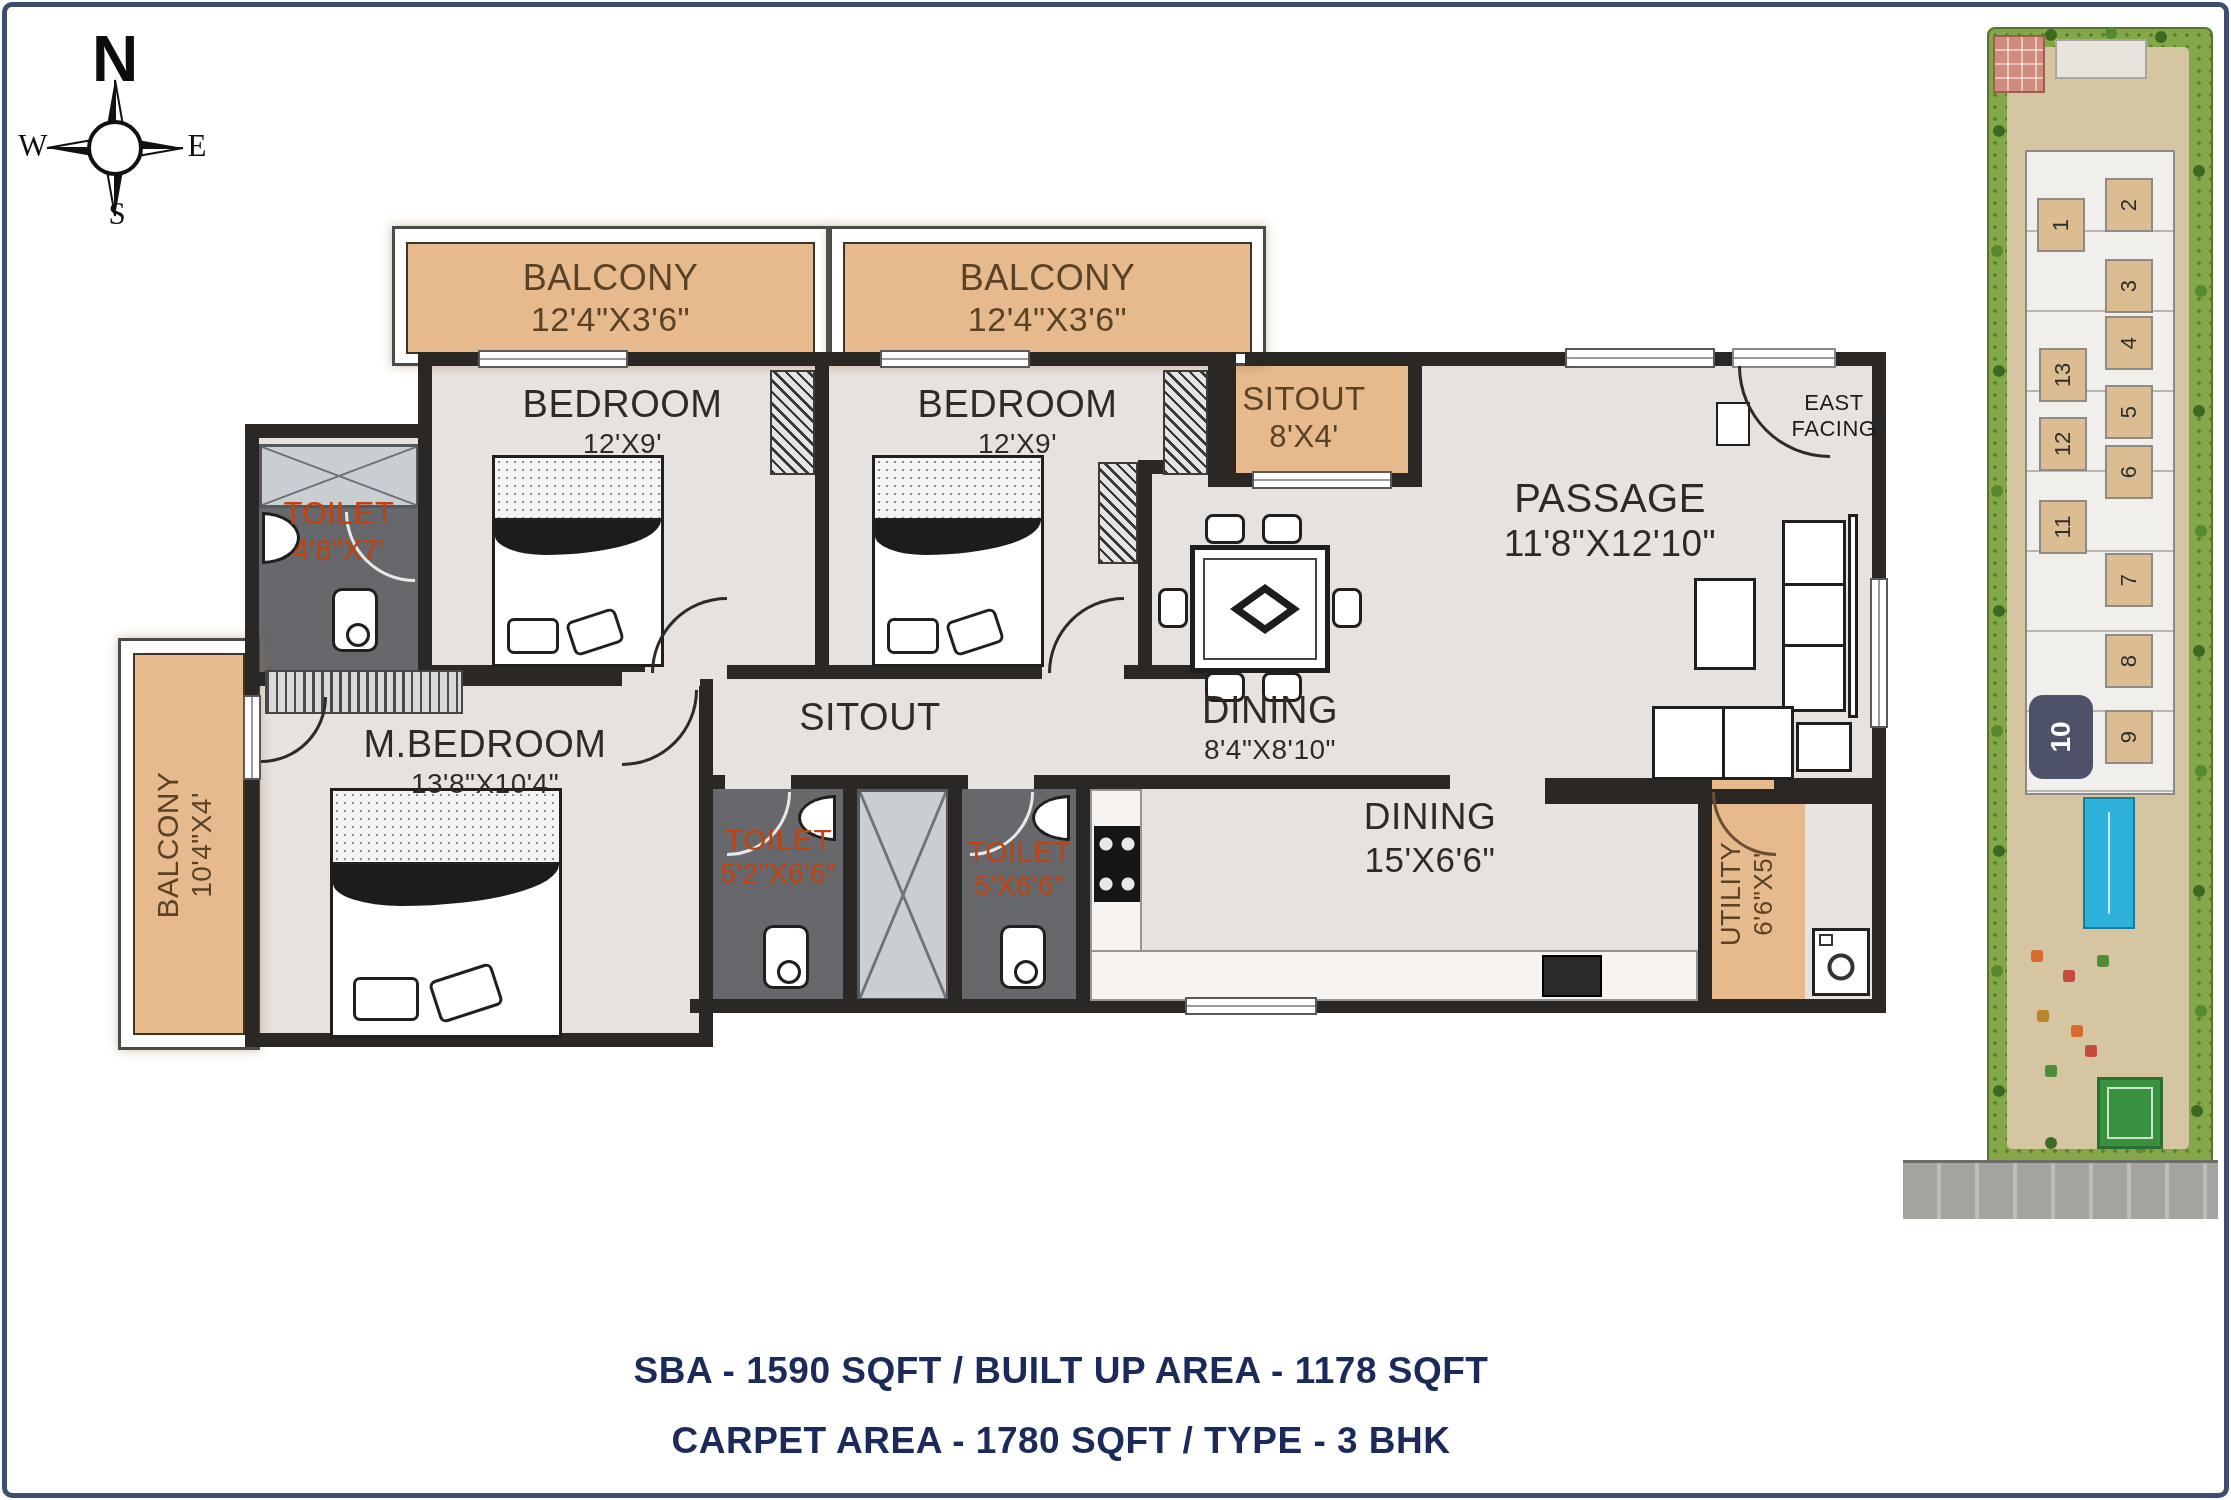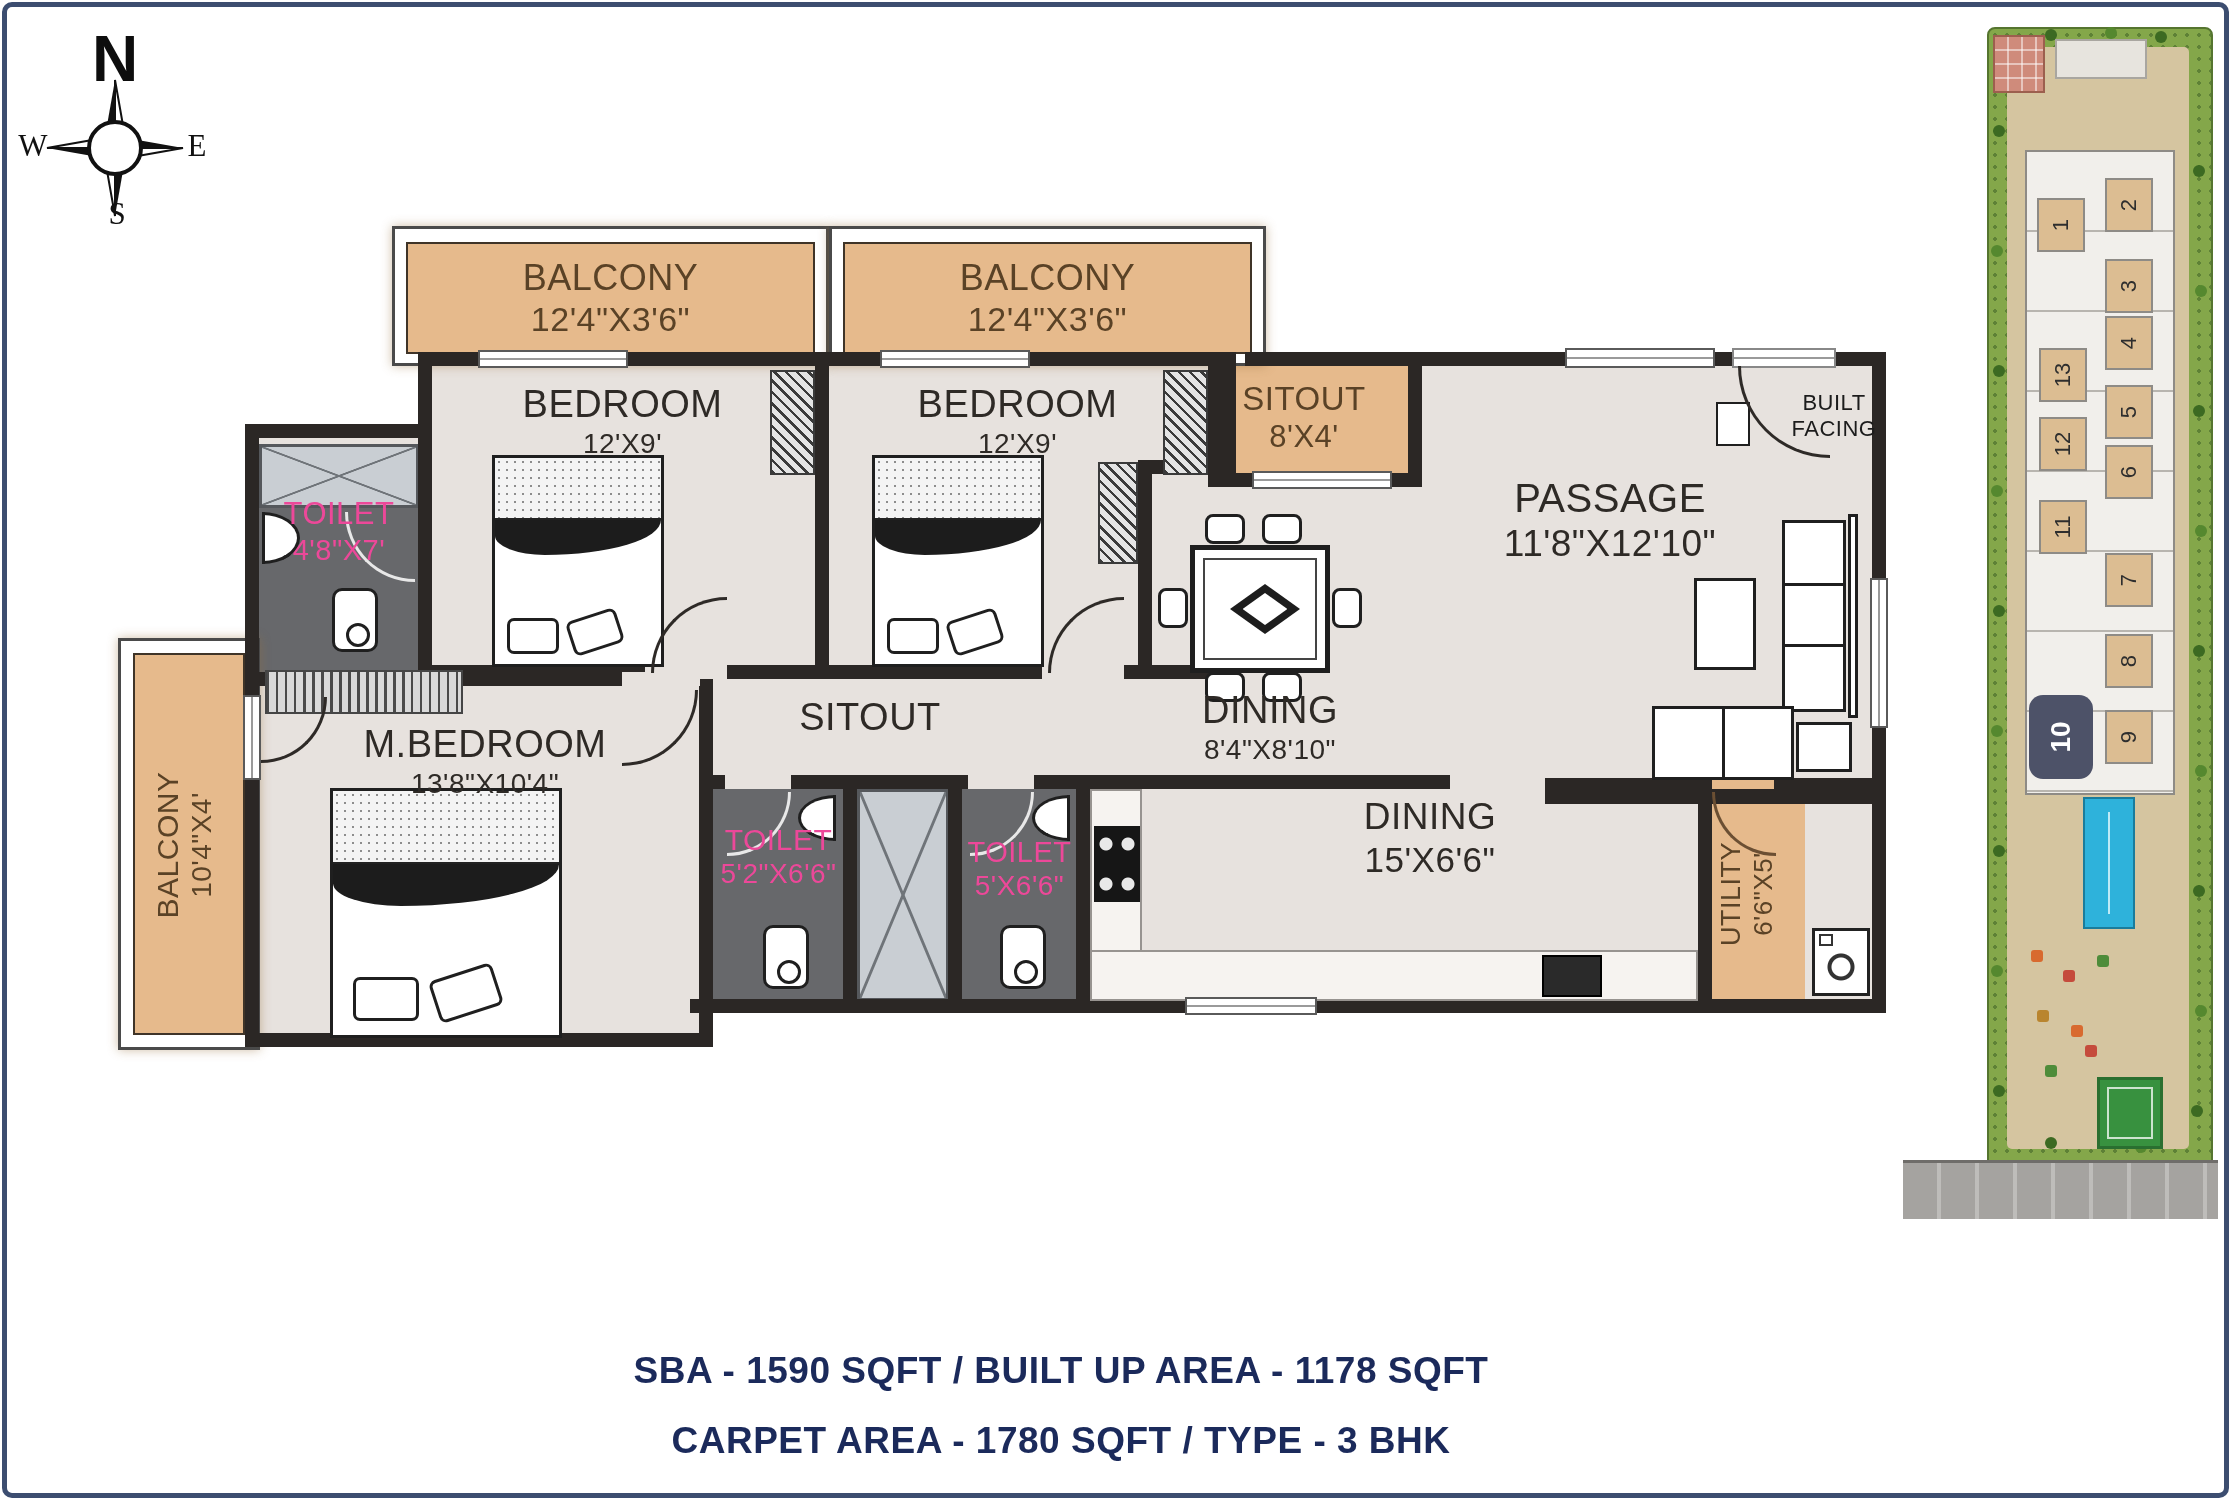--- a/index.html
+++ b/index.html
@@ -20,21 +20,21 @@
   .win{position:absolute;background:#ffffff;border:2px solid #5a5a5a;box-sizing:border-box;z-index:12;}
   .win.h{background-image:linear-gradient(#9a9a9a 0 0);background-size:100% 2px;background-position:center;background-repeat:no-repeat;}
   .win.v{background-image:linear-gradient(#9a9a9a 0 0);background-size:2px 100%;background-position:center;background-repeat:no-repeat;}
   .bframe{position:absolute;background:#ffffff;border:3px solid #4a4a4a;box-sizing:border-box;box-shadow:0 0 10px rgba(150,110,60,.45);z-index:5;}
   .btan{position:absolute;background:#e6ba8c;border:2px solid #3f3428;box-sizing:border-box;display:flex;flex-direction:column;align-items:center;justify-content:center;z-index:6;}
   
   .rlab{position:absolute;z-index:30;text-align:center;color:#2e2a26;letter-spacing:.5px;line-height:1.18;}
   .rlab .nm{font-size:38px;}
   .rlab .dm{font-size:28px;}
   .tan-t{color:#5a4226;}
-  .wht-t{color:#ec4899;}
+  .wht-t{color:#c2410c;}
   .vert{transform:rotate(-90deg);}
   
   .arc{position:absolute;box-sizing:border-box;z-index:14;}
   .arc-bl{border-left:3px solid #2e2a27;border-bottom:3px solid #2e2a27;border-bottom-left-radius:100% 100%;}
   .arc-br{border-right:3px solid #2e2a27;border-bottom:3px solid #2e2a27;border-bottom-right-radius:100% 100%;}
   .arc-tl{border-left:3px solid #2e2a27;border-top:3px solid #2e2a27;border-top-left-radius:100% 100%;}
   
   .bed{position:absolute;background:#ffffff;border:3px solid #1f1f1f;box-sizing:border-box;z-index:13;}
   .bed .head{position:absolute;left:0;top:0;width:100%;height:30%;box-sizing:border-box;border-bottom:2px solid #222;
       background:#f4f4f4;background-image:radial-gradient(#8d8d8d 1.3px,transparent 1.5px);background-size:8px 8px;}
@@ -272,21 +272,21 @@
     <div style="font-size:29px;">4'8"X7'</div>
   </div>
   <div class="rlab tan-t" style="left:1236px;top:380px;width:136px;">
     <div style="font-size:33px;">SITOUT</div>
     <div style="font-size:31px;">8'X4'</div>
   </div>
   <div class="rlab" style="left:1445px;top:475px;width:330px;">
     <div style="font-size:40px;">PASSAGE</div>
     <div style="font-size:37px;">11'8"X12'10"</div>
   </div>
-  <div class="rlab" style="left:1786px;top:390px;width:96px;font-size:22px;line-height:1.2;color:#1c1c1c;">BUILT FACING</div>
+  <div class="rlab" style="left:1786px;top:390px;width:96px;font-size:22px;line-height:1.2;color:#1c1c1c;">EAST FACING</div>
   <div class="rlab" style="left:290px;top:722px;width:390px;">
     <div class="nm">M.BEDROOM</div>
     <div class="dm">13'8"X10'4"</div>
   </div>
   <div class="rlab" style="left:745px;top:695px;width:250px;font-size:38px;">SITOUT</div>
   <div class="rlab" style="left:1150px;top:688px;width:240px;">
     <div class="nm">DINING</div>
     <div class="dm">8'4"X8'10"</div>
   </div>
   <div class="rlab wht-t" style="left:713px;top:822px;width:131px;">

